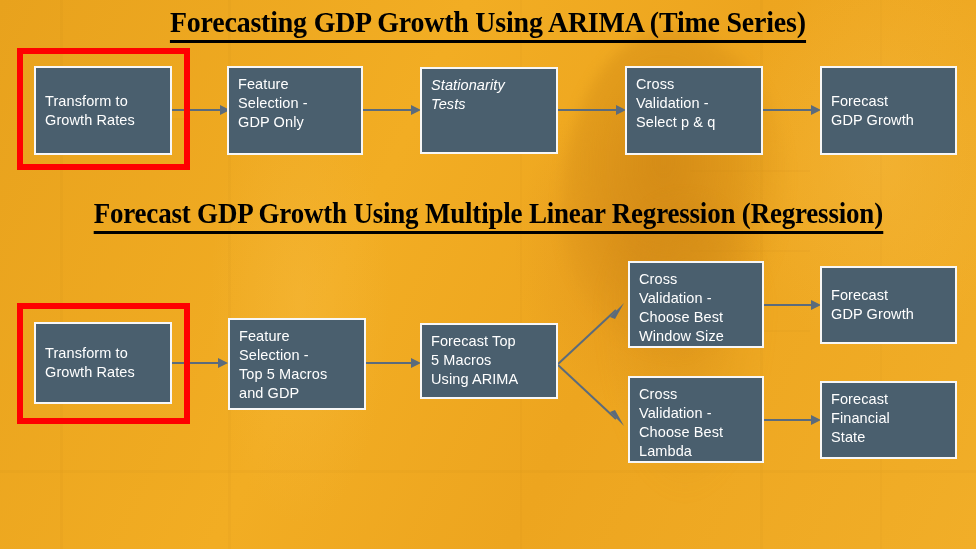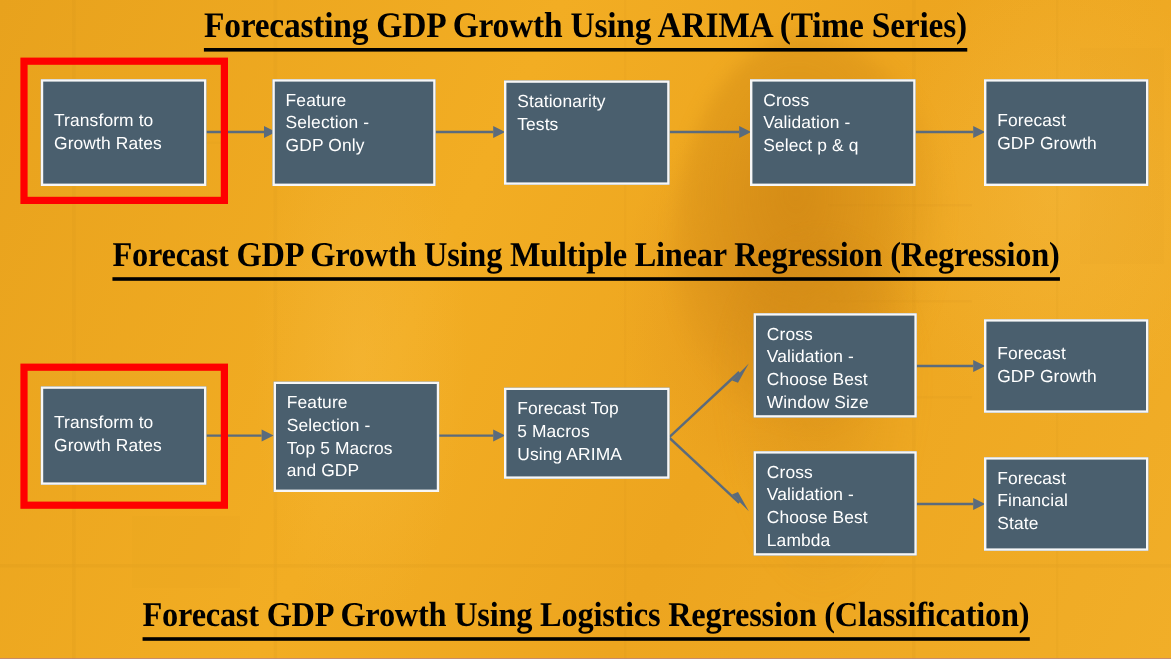--- a/index.html
+++ b/index.html
@@ -6,21 +6,21 @@
     margin: 0;
     padding: 0;
     background: #d89a1e;
   }
   #slide {
     position: relative;
     width: 976px;
     height: 549px;
     overflow: hidden;
     font-family: "Liberation Sans", sans-serif;
-    background: #8b5cf6;
+    background: #7dd3fc;
   }
   
   .bg-layer {
     position: absolute;
     inset: 0;
     pointer-events: none;
   }
   .bg-base {
     background:
       radial-gradient(ellipse 180px 230px at 640px 250px, rgba(226,150,30,0.85) 0%, rgba(240,171,33,0) 70%),
@@ -184,21 +184,21 @@
   <div class="pbox vcenter" style="left:34px; top:66px; width:138px; height:89px;">
     <div style="white-space: pre-line;">Transform to
 Growth Rates</div>
   </div>
   <div class="pbox" style="left:227px; top:66px; width:136px; height:89px;">
     <div style="white-space: pre-line;">Feature
 Selection -
 GDP Only</div>
   </div>
   <div class="pbox" style="left:420px; top:67px; width:138px; height:87px;">
-    <div style="white-space: pre-line;">Stationarity
+    <div style="white-space: pre-line; font-style: italic;">Stationarity
 Tests</div>
   </div>
   <div class="pbox" style="left:625px; top:66px; width:138px; height:89px;">
     <div style="white-space: pre-line;">Cross
 Validation -
 Select p &amp; q</div>
   </div>
   <div class="pbox vcenter" style="left:820px; top:66px; width:137px; height:89px;">
     <div style="white-space: pre-line;">Forecast
 GDP Growth</div>
@@ -283,17 +283,14 @@
 Lambda</div>
   </div>
   <div class="pbox" style="left:820px; top:381px; width:137px; height:78px;">
     <div style="white-space: pre-line;">Forecast
 Financial
 State</div>
   </div>
 
   <div class="redbox" style="left:17px; top:303px; width:173px; height:121px;"></div>
 
-  <div class="heading" id="h3">
-    <span class="ht">Forecast GDP Growth Using Logistics Regression (Classification)</span>
-  </div>
 
 </div>
 
 </body></html>

